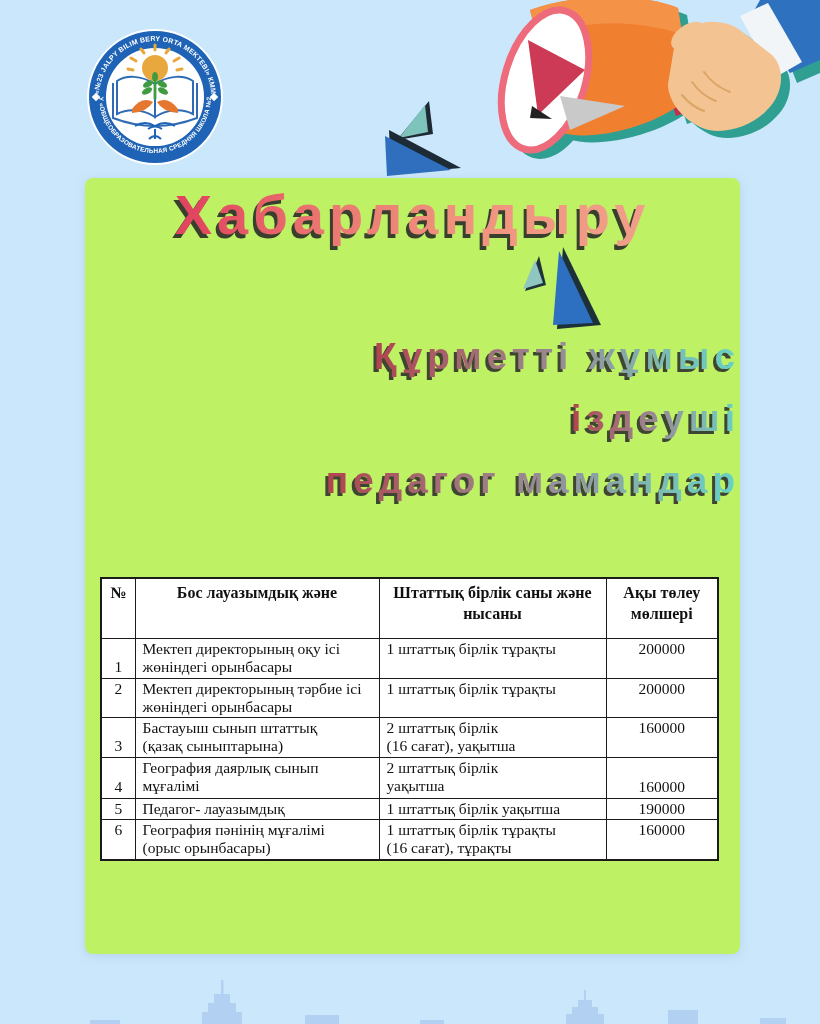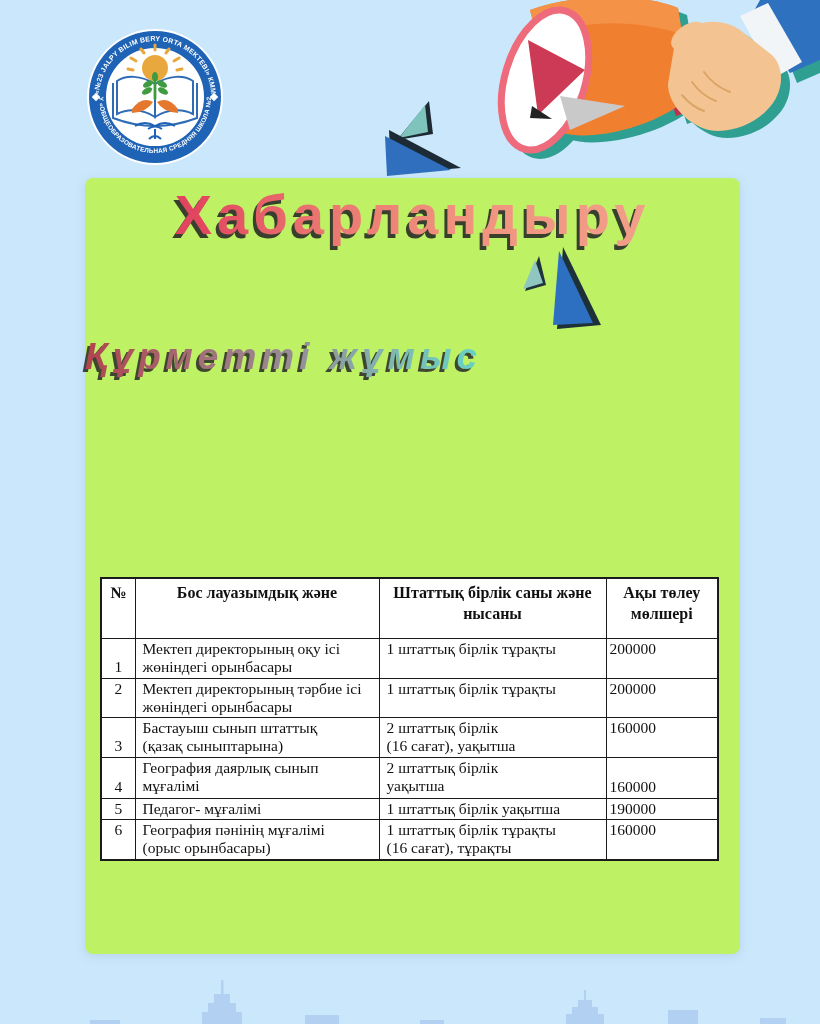--- a/index.html
+++ b/index.html
@@ -22,42 +22,42 @@
     .grad{-webkit-background-clip:text;background-clip:text;color:transparent;-webkit-text-fill-color:transparent;}
   }
   .poster-title{
     position:absolute;left:0;right:0;top:6px;text-align:center;margin:0;
     filter:drop-shadow(-3px 4px 0 rgba(38,38,38,.88));
   }
   .poster-title span{
     font-weight:bold;font-size:56px;letter-spacing:5px;line-height:1.1;
     background-image:linear-gradient(90deg,#e2455f 4%,#ea7570 30%,#f0937e 60%,#f19f8a 100%);
   }
-  .subtitle{position:absolute;left:0;right:0;top:150px;text-align:left;font-style:italic;}
+  .subtitle{position:absolute;left:0;right:0;top:150px;text-align:right;}
   .subtitle-line{height:62px;filter:drop-shadow(-2.5px 3.5px 0 rgba(40,40,40,.85));}
   .subtitle-line span{
     font-weight:bold;font-size:37px;letter-spacing:5px;line-height:58px;
     background-image:linear-gradient(90deg,#b2434f 0%,#a07880 35%,#95909a 55%,#7cbcb2 80%,#66d2c6 100%);
   }
   
   .jobs-table{
     position:absolute;left:15px;top:399px;
     border-collapse:collapse;table-layout:fixed;
     width:617px;background:#fff;
     font-family:"Liberation Serif", serif;font-size:15.5px;color:#111;
     border:2.5px solid #1b1b1b;
   }
   .jobs-table th,.jobs-table td{border:1.6px solid #1b1b1b;line-height:1.18;overflow:hidden;}
   .jobs-table th{
     font-size:16px;font-weight:bold;text-align:center;vertical-align:top;
     padding:4px 3px 0;height:55px;line-height:1.3;
   }
   .jobs-table td{vertical-align:top;padding:1px 4px 1px 7px;}
   td.col-num{text-align:center;padding:1px 2px;}
-  td.col-pay{padding:1px 3px;margin-top:20px;}
+  td.col-pay{text-align:center;padding:1px 3px;margin-top:20px;}
   .pre{white-space:pre-line;}
   tbody tr:nth-child(1){height:37px;} tbody tr:nth-child(2){height:39px;}
   tbody tr:nth-child(3){height:37px;} tbody tr:nth-child(4){height:41px;}
   tbody tr:nth-child(5){height:20px;} tbody tr:nth-child(6){height:41px;}
   tbody tr:nth-child(1) td.col-num,
   tbody tr:nth-child(3) td.col-num,
   tbody tr:nth-child(4) td.col-num{vertical-align:bottom;}
   tbody tr:nth-child(4) td.col-pay{vertical-align:bottom;}
   
   .logo{position:absolute;left:86px;top:28px;width:138px;height:138px;}
@@ -194,20 +194,26 @@
     <polygon points="24,13 10,48 31,42" fill="#20323c"></polygon>
     <polygon points="20,17 8,46 28,40" fill="#8fc6c0"></polygon>
     <polygon points="48,4 86,82 42,86" fill="#1e3038"></polygon>
     <polygon points="44,8 78,80 38,82" fill="#2d6fc0"></polygon>
   </svg>
 
   <div class="subtitle">
     <div class="subtitle-line">
       <span class="grad">Құрметті жұмыс</span>
     </div>
+    <div class="subtitle-line">
+      <span class="grad">іздеуші</span>
+    </div>
+    <div class="subtitle-line">
+      <span class="grad">педагог мамандар</span>
+    </div>
   </div>
 
   <table class="jobs-table">
     <colgroup>
       <col style="width:34px">
         <col style="width:244px">
         <col style="width:227px">
         <col style="width:112px">
     </colgroup>
     <thead>
@@ -244,21 +250,21 @@
       <tr>
         <td class="col-num">4</td>
         <td class="pre">География даярлық сынып
 мұғалімі</td>
         <td class="pre">2  штаттық бірлік
 уақытша</td>
         <td class="col-pay">160000</td>
       </tr>
       <tr>
         <td class="col-num">5</td>
-        <td class="pre">Педагог- мұғалімі</td>
+        <td class="pre">Педагог- лауазымдық</td>
         <td class="pre">1 штаттық бірлік  уақытша</td>
         <td class="col-pay">190000</td>
       </tr>
       <tr>
         <td class="col-num">6</td>
         <td class="pre">География пәнінің мұғалімі
 (орыс орынбасары)</td>
         <td class="pre">1 штаттық бірлік тұрақты
 (16 сағат), тұрақты</td>
         <td class="col-pay">160000</td>

